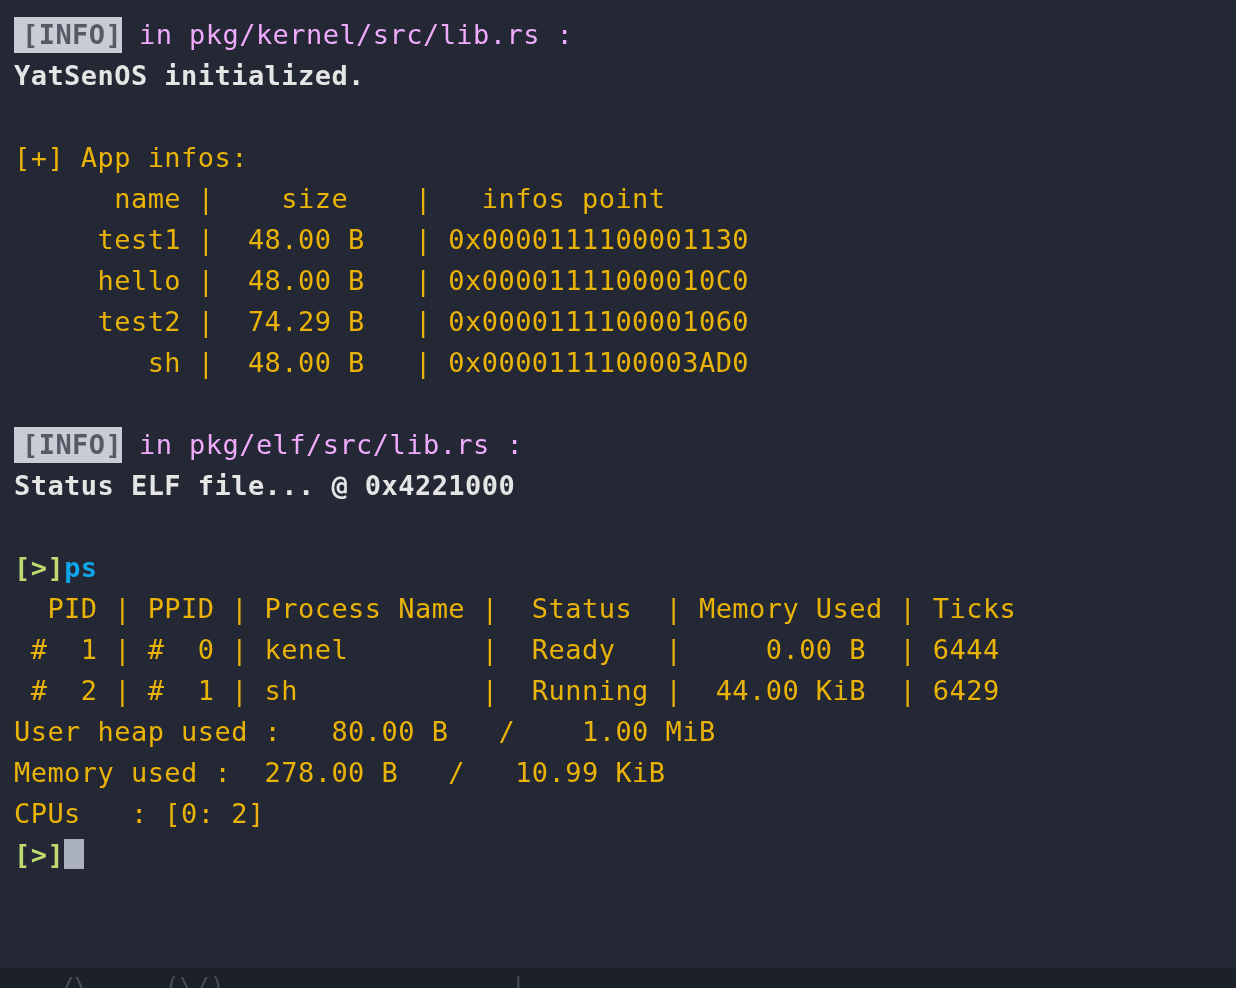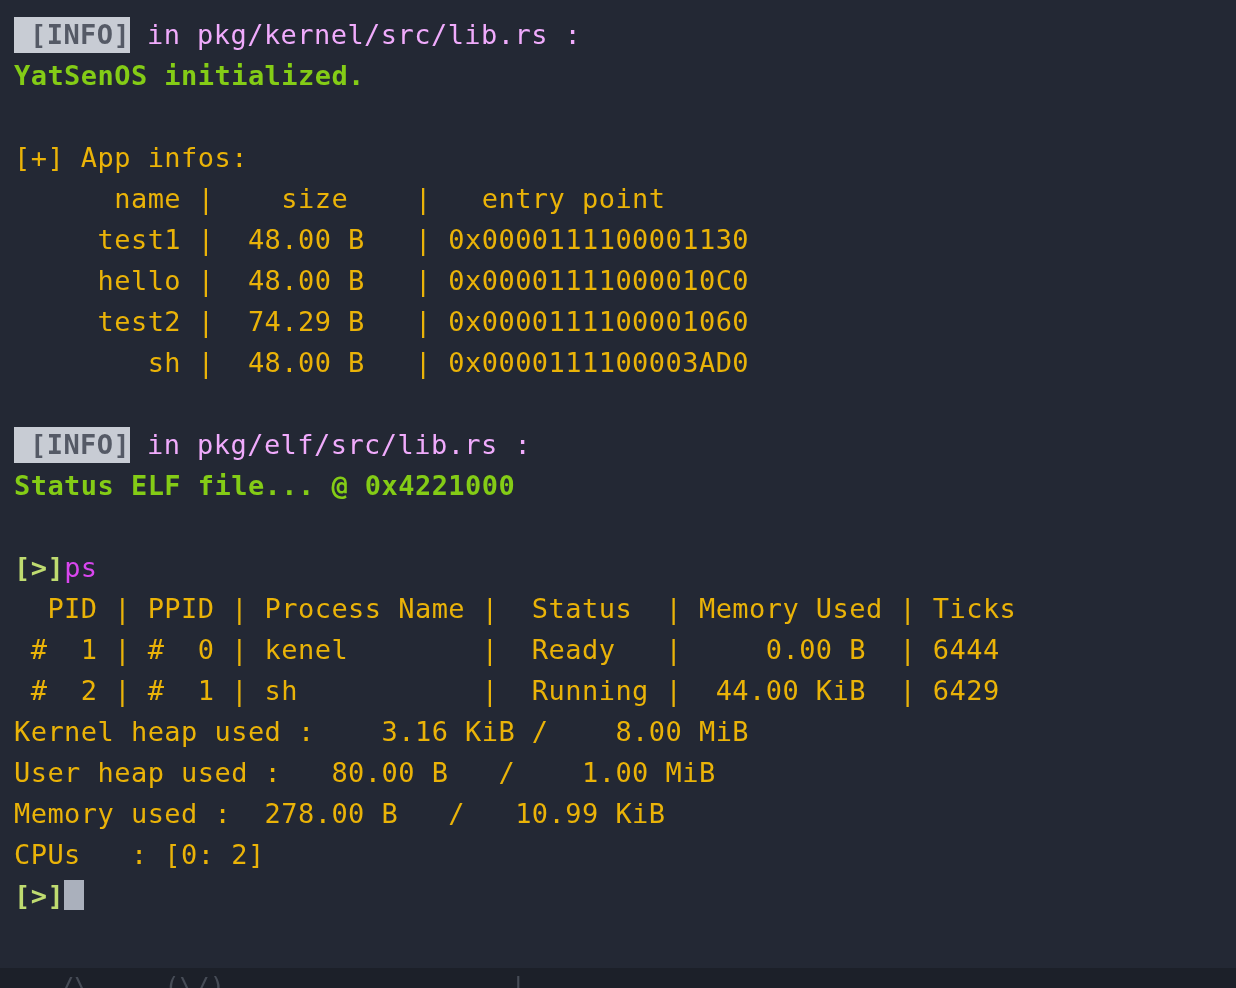--- a/index.html
+++ b/index.html
@@ -34,30 +34,30 @@
     padding-left: 14px;
     box-sizing: border-box;
     font-size: 27px;
     line-height: 41px;
     letter-spacing: 0.45px;
   }
   .line.blank { }
 
   
   .cyan   { color: #eab308; font-weight: normal; }
-  .white  { color: #84cc16; font-weight: bold; }
+  .white  { color: #e5e5e5; font-weight: bold; }
   .path   { color: #f0abfc; font-weight: normal; }
   .prompt { color: #bfdb70; font-weight: bold; }
-  .cmd    { color: #d946ef; font-weight: normal; }
+  .cmd    { color: #0ea5e9; font-weight: bold; }
 
   .badge {
     background: #c8ccd4;
     color: #555a66;
     font-weight: bold;
-    padding: 2px 0 3px 16px;
+    padding: 2px 0 3px 8px;
   }
 
   .cursor {
     display: inline-block;
     width: 20px;
     height: 30px;
     background: #aab0bc;
     vertical-align: -5px;
   }
 
@@ -86,39 +86,38 @@
 
 <div id="screen">
   <div id="console">
 
     <div class="line"><span class="badge">[INFO]</span><span class="path"> in pkg/kernel/src/lib.rs :</span></div>
     <div class="line"><span class="white">YatSenOS initialized.</span></div>
 
     <div class="line blank"> </div>
 
     <div class="line"><span class="cyan">[+] App infos:</span></div>
-    <div class="line"><span class="cyan">      name |    size    |   entry point</span></div>
+    <div class="line"><span class="cyan">      name |    size    |   infos point</span></div>
     <div class="line"><span class="cyan">     test1 |  48.00 B   | 0x0000111100001130</span></div>
     <div class="line"><span class="cyan">     hello |  48.00 B   | 0x00001111000010C0</span></div>
     <div class="line"><span class="cyan">     test2 |  74.29 B   | 0x0000111100001060</span></div>
     <div class="line"><span class="cyan">        sh |  48.00 B   | 0x0000111100003AD0</span></div>
 
     <div class="line blank"> </div>
 
     <div class="line"><span class="badge">[INFO]</span><span class="path"> in pkg/elf/src/lib.rs :</span></div>
     <div class="line"><span class="white">Status ELF file... @ 0x4221000</span></div>
 
     <div class="line blank"> </div>
 
     <div class="line"><span class="prompt">[&gt;]</span><span class="cmd">ps</span></div>
     <div class="line"><span class="cyan">  PID | PPID | Process Name |  Status  | Memory Used | Ticks</span></div>
     <div class="line"><span class="cyan"> #  1 | #  0 | kenel        |  Ready   |     0.00 B  | 6444</span></div>
     <div class="line"><span class="cyan"> #  2 | #  1 | sh           |  Running |  44.00 KiB  | 6429</span></div>
 
-    <div class="line"><span class="cyan">Kernel heap used :    3.16 KiB /    8.00 MiB</span></div>
     <div class="line"><span class="cyan">User heap used :   80.00 B   /    1.00 MiB</span></div>
     <div class="line"><span class="cyan">Memory used :  278.00 B   /   10.99 KiB</span></div>
     <div class="line"><span class="cyan">CPUs   : [0: 2]</span></div>
 
     <div class="line"><span class="prompt">[&gt;]</span><span class="cmd"></span><span class="cursor"></span></div>
 
   </div>
 
   <div id="bottom-strip">
     <div class="ghost">&nbsp;&nbsp;&nbsp;/\&nbsp;&nbsp;&nbsp;&nbsp;&nbsp;(\/)&nbsp;&nbsp;&nbsp;&nbsp;&nbsp;&nbsp;&nbsp;&nbsp;&nbsp;&nbsp;&nbsp;&nbsp;&nbsp;&nbsp;&nbsp;&nbsp;&nbsp;&nbsp;&nbsp;|</div>

